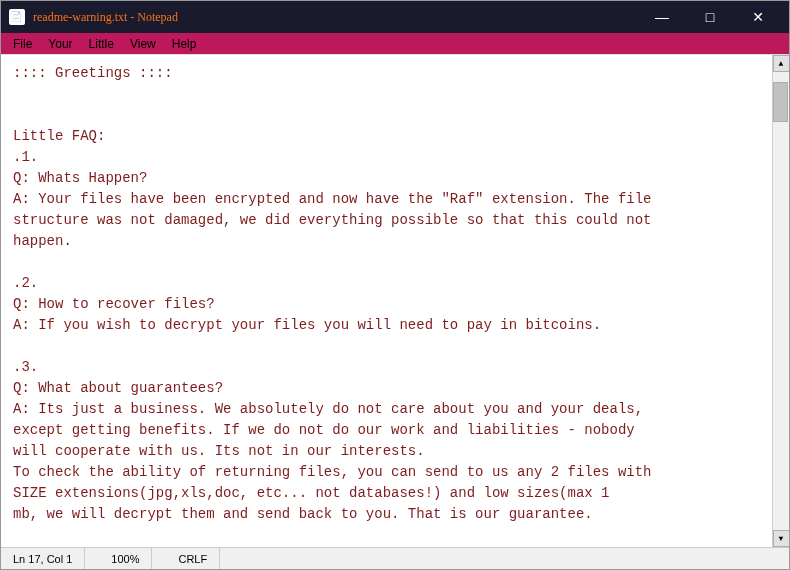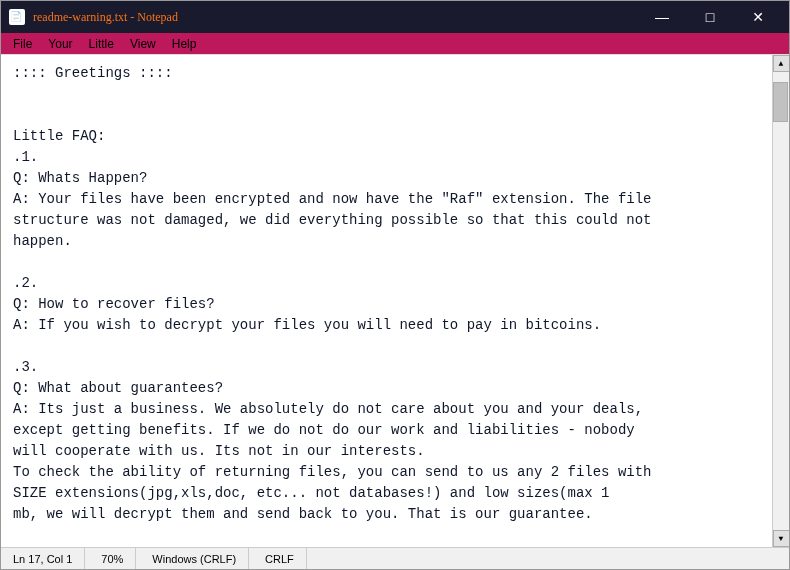--- a/index.html
+++ b/index.html
@@ -103,21 +103,21 @@
       background: #ffffff;
     }
 
     .text-content {
       flex: 1;
       padding: 8px 12px;
       overflow-y: auto;
       font-family: 'Courier New', Courier, monospace;
       font-size: 14px;
       line-height: 1.5;
-      color: #0f172a;
+      color: #7f1d1d;
       white-space: pre-wrap;
       word-wrap: break-word;
     }
 
     .scrollbar {
       width: 17px;
       background: #f0f0f0;
       border-left: 1px solid #ccc;
       display: flex;
       flex-direction: column;
@@ -154,21 +154,21 @@
       left: 0;
     }
 
     .status-bar {
       height: 22px;
       background: #f0f0f0;
       border-top: 1px solid #ccc;
       display: flex;
       align-items: center;
       padding: 0 4px;
-      gap: 4px;
+      gap: 14px;
       flex-shrink: 0;
     }
 
     .status-segment {
       font-size: 11px;
       font-family: 'Segoe UI', Arial, sans-serif;
       color: #000;
       padding: 0 12px;
       border-right: 1px solid #ccc;
       height: 100%;
@@ -232,17 +232,16 @@
       <div class="scrollbar-btn">▲</div>
       <div class="scrollbar-track">
         <div class="scrollbar-thumb"></div>
       </div>
       <div class="scrollbar-btn">▼</div>
     </div>
   </div>
 
   <div class="status-bar">
     <span class="status-segment">Ln 17, Col 1</span>
-    <span class="status-segment">70%</span>
-    <span class="status-segment">Windows (CRLF)</span>
+    <span class="status-segment">100%</span>
     <span class="status-segment">CRLF</span>
   </div>
 </div>
 
 </body></html>

